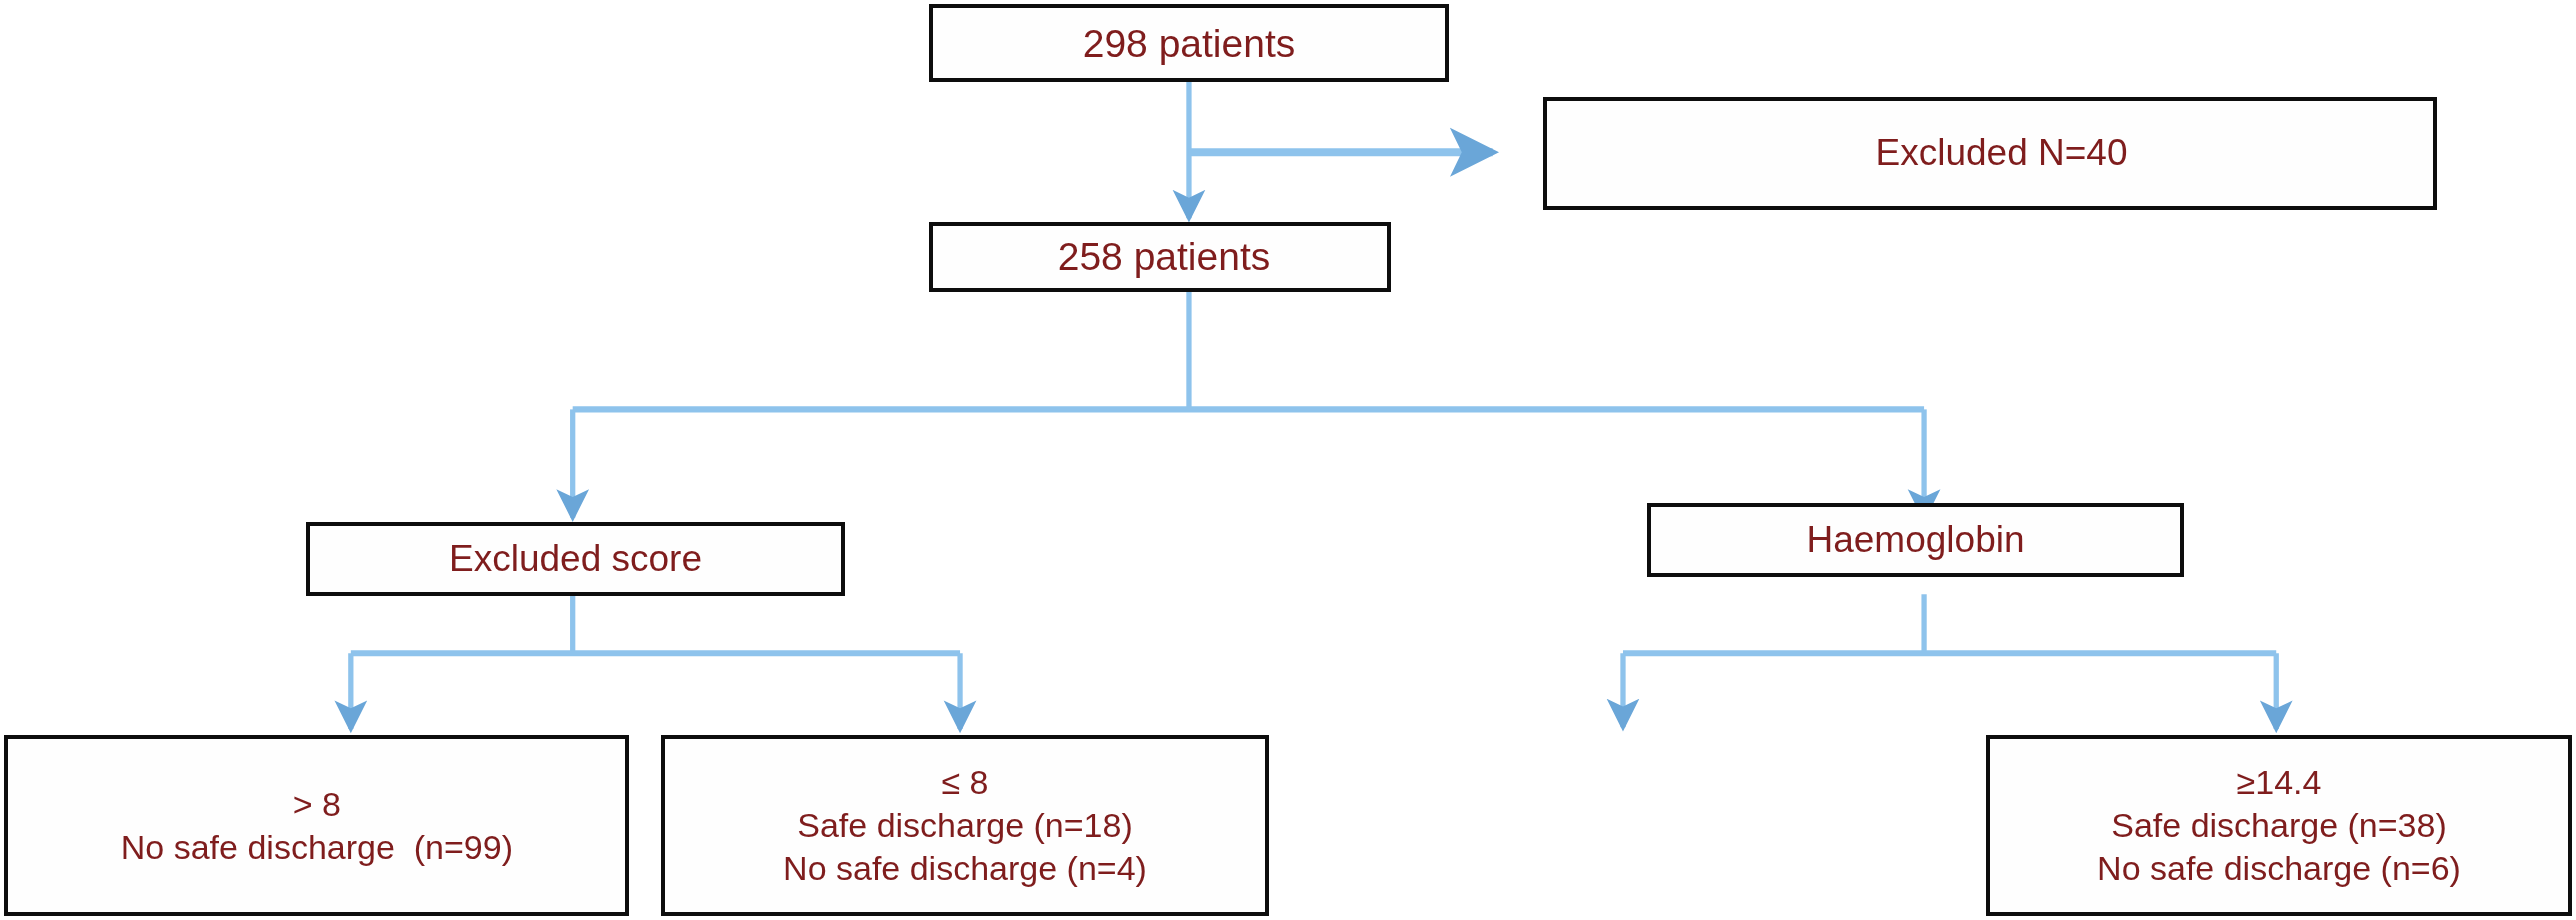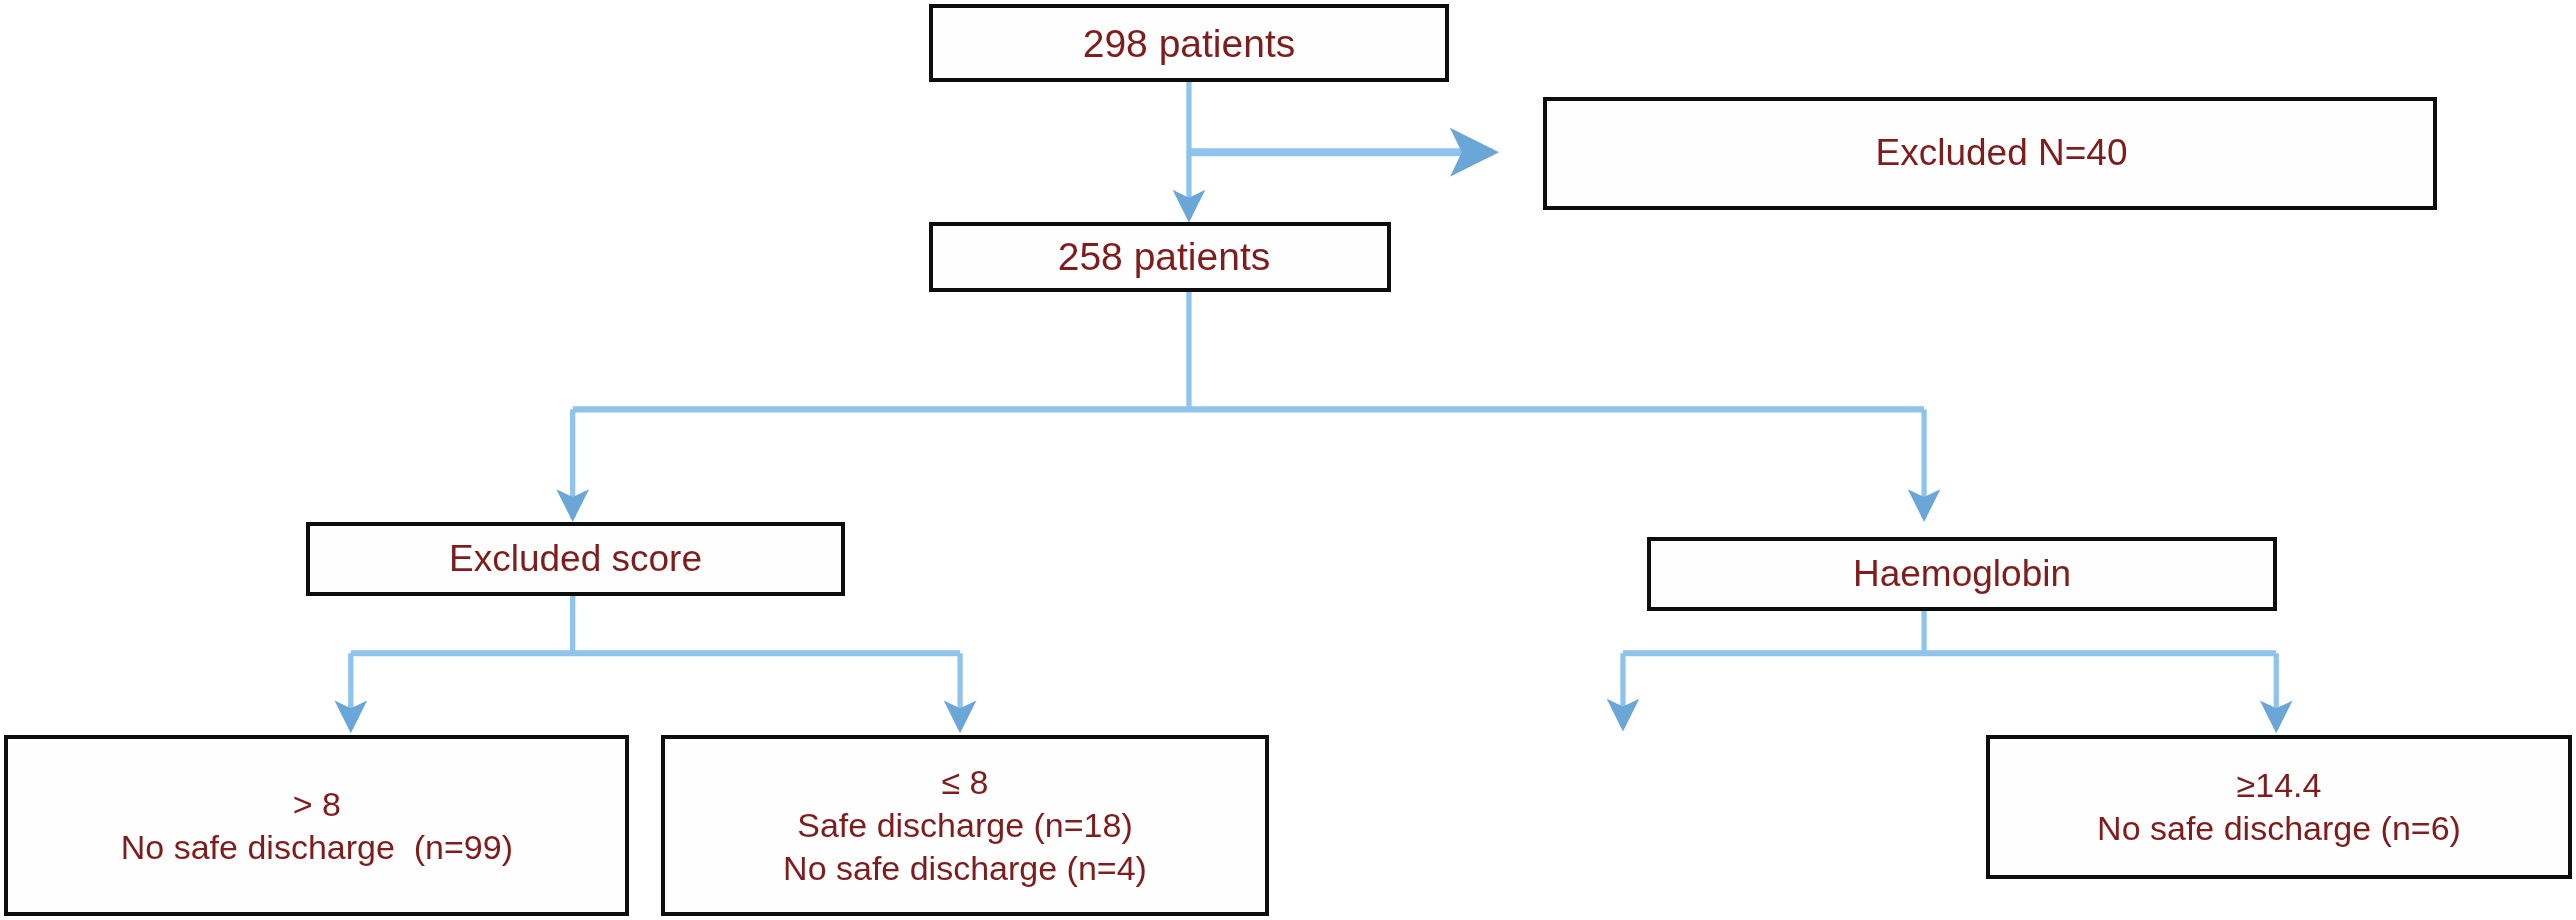--- a/index.html
+++ b/index.html
@@ -91,35 +91,36 @@
   </div>
 
   <div class="node f-top" style="left:929px; top:222px; width:462px; height:70px;padding-left:8px;">
     <span class="line">258 patients</span>
   </div>
 
   <div class="node f-branch" style="left:306px; top:522px; width:539px; height:74px;">
     <span class="line">Excluded score</span>
   </div>
 
-  <div class="node f-branch" style="left:1647px; top:537px; width:630px; height:74px;text-align:center;">
+  <div class="node f-branch" style="left:1647px; top:503px; width:537px; height:74px;text-align:center;">
     <span class="line">Haemoglobin</span>
   </div>
 
   <div class="node f-leaf" style="left:4.4px; top:735px; width:625px; height:181px;">
     <span class="line">&gt; 8</span>
     <span class="line">No safe discharge  (n=99)</span>
   </div>
 
   <div class="node f-leaf" style="left:661px; top:735px; width:608px; height:181px;">
     <span class="line">≤ 8</span>
     <span class="line">Safe discharge (n=18)</span>
     <span class="line">No safe discharge (n=4)</span>
   </div>
 
 
-  <div class="node f-leaf" style="left:1986px; top:735px; width:586px; height:144px;">
+  <div class="node f-leaf" style="left:1986px; top:735px; width:586px; height:181px;">
     <span class="line">≥14.4</span>
+    <span class="line">Safe discharge (n=38)</span>
     <span class="line">No safe discharge (n=6)</span>
   </div>
 
 </div>
 
 
 </body></html>

